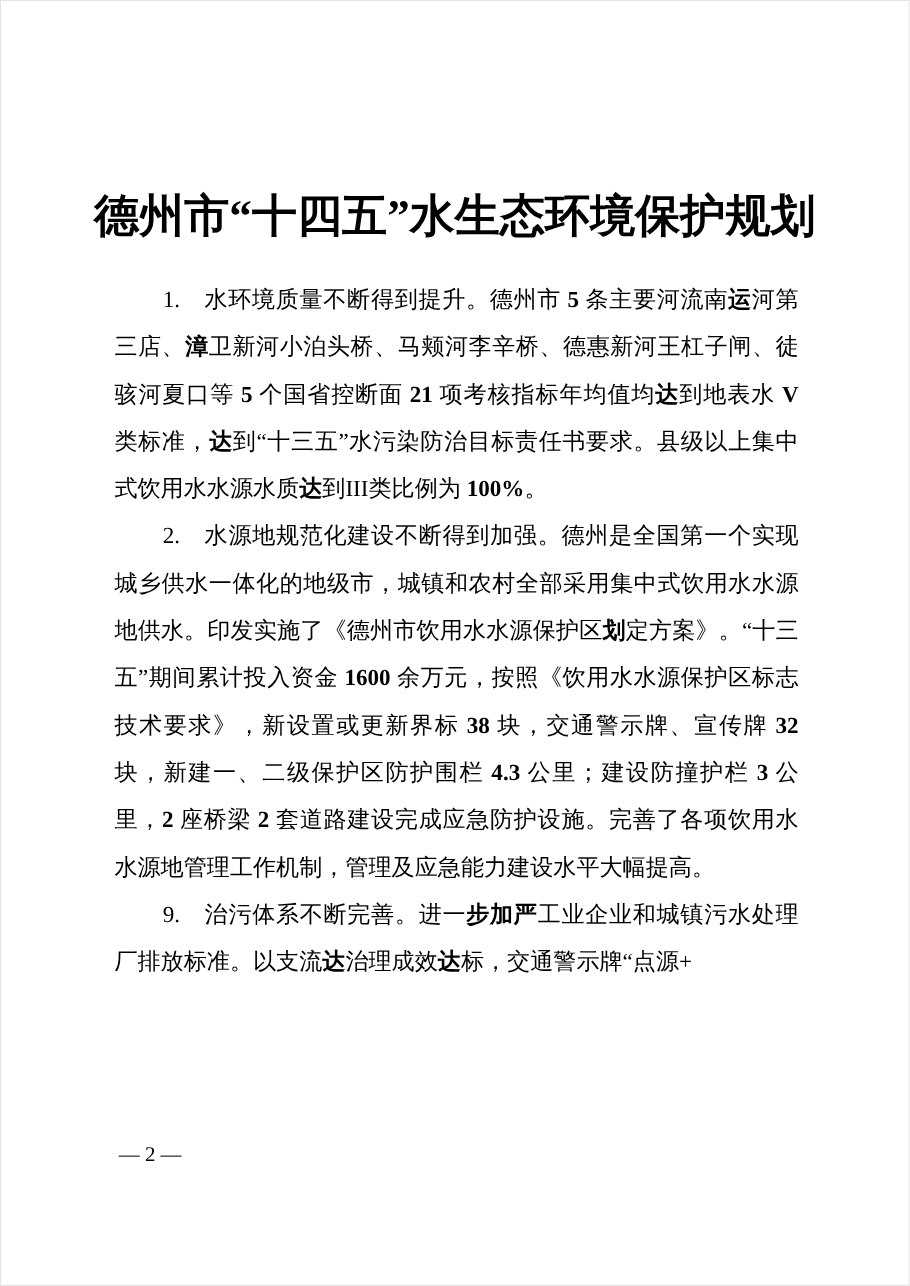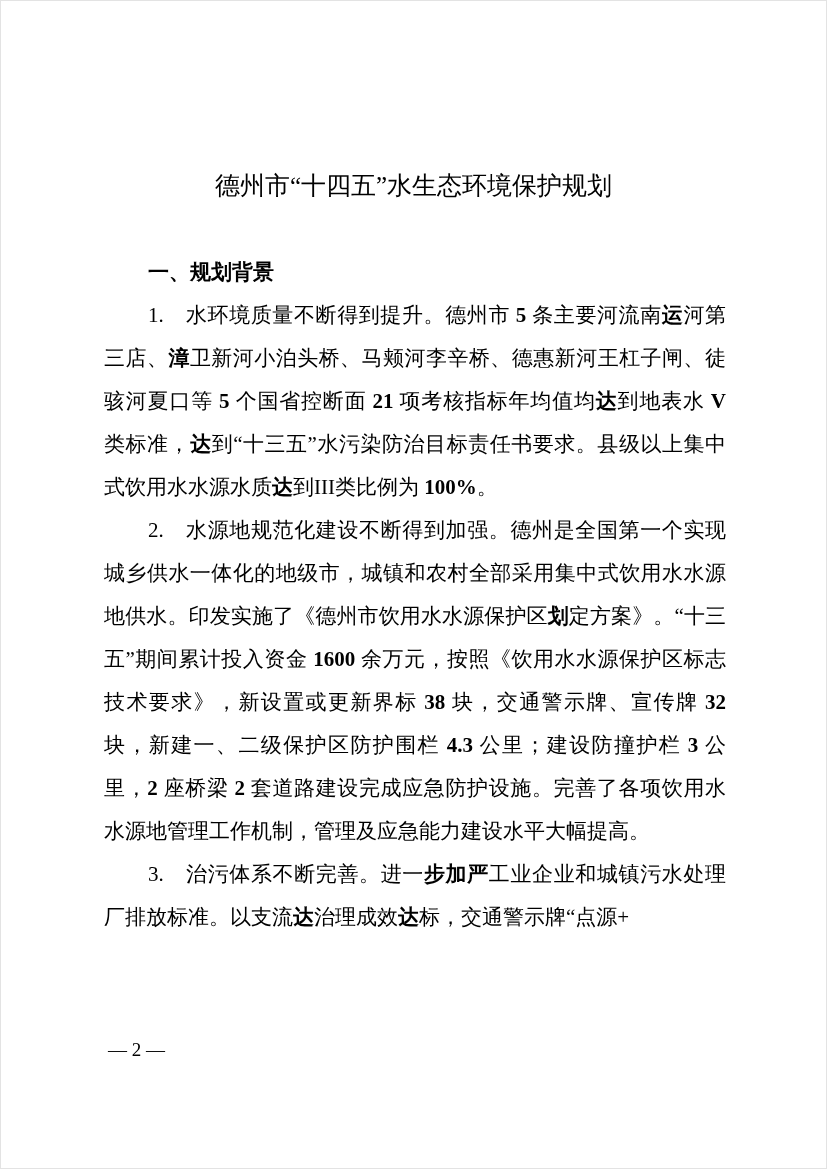--- a/index.html
+++ b/index.html
@@ -17,22 +17,22 @@
     font-family: "Liberation Serif", "DejaVu Serif", serif;
     color: #000000;
     overflow: hidden;
   }
   .doc-title {
     position: absolute;
     top: 168px;
     left: 0;
     width: 100%;
     text-align: center;
-    font-size: 25px;
-    font-weight: normal;
+    font-size: 41px;
+    font-weight: bold;
     margin: 0;
   }
   .doc-body {
     position: absolute;
     top: 250px;
     left: 103px;
     width: 622px;
     font-size: 21px;
     line-height: 43px;
     text-align: justify;
@@ -55,21 +55,20 @@
   }
 </style>
 </head>
 <body>
 
 <div class="page">
 
   <h1 class="doc-title">德州市“十四五”水生态环境保护规划</h1>
 
   <div class="doc-body">
-    <p class="heading-1">一、规划背景</p>
     <p class="para"><span>1.　水环境质量不断得到提升。德州市 </span><span class="bold">5</span><span> 条主要河流南</span><span class="bold">运</span><span>河第三店、</span><span class="bold">漳</span><span>卫新河小泊头桥、马颊河李辛桥、德惠新河王杠子闸、徒骇河夏口等 </span><span class="bold">5</span><span> 个国省控断面 </span><span class="bold">21</span><span> 项考核指标年均值均</span><span class="bold">达</span><span>到地表水 </span><span class="bold">V</span><span> 类标准，</span><span class="bold">达</span><span>到“十三五”水污染防治目标责任书要求。县级以上集中式饮用水水源水质</span><span class="bold">达</span><span>到III类比例为 </span><span class="bold">100%</span><span>。</span></p>
     <p class="para"><span>2.　水源地规范化建设不断得到加强。德州是全国第一个实现城乡供水一体化的地级市，城镇和农村全部采用集中式饮用水水源地供水。印发实施了《德州市饮用水水源保护区</span><span class="bold">划</span><span>定方案》。“十三五”期间累计投入资金 </span><span class="bold">1600</span><span> 余万元，按照《饮用水水源保护区标志技术要求》，新设置或更新界标 </span><span class="bold">38</span><span> 块，交通警示牌、宣传牌 </span><span class="bold">32</span><span> 块，新建一、二级保护区防护围栏 </span><span class="bold">4.3</span><span> 公里；建设防撞护栏 </span><span class="bold">3</span><span> 公里，</span><span class="bold">2</span><span> 座桥梁 </span><span class="bold">2</span><span> 套道路建设完成应急防护设施。完善了各项饮用水水源地管理工作机制，管理及应急能力建设水平大幅提高。</span></p>
-    <p class="para"><span>3.　治污体系不断完善。进一</span><span class="bold">步加严</span><span>工业企业和城镇污水处理厂排放标准。以支流</span><span class="bold">达</span><span>治理成效</span><span class="bold">达</span><span>标，交通警示牌“点源+</span></p>
+    <p class="para"><span>9.　治污体系不断完善。进一</span><span class="bold">步加严</span><span>工业企业和城镇污水处理厂排放标准。以支流</span><span class="bold">达</span><span>治理成效</span><span class="bold">达</span><span>标，交通警示牌“点源+</span></p>
   </div>
 
   <div class="page-footer">— 2 —</div>
 
 </div>
 
 </body></html>

